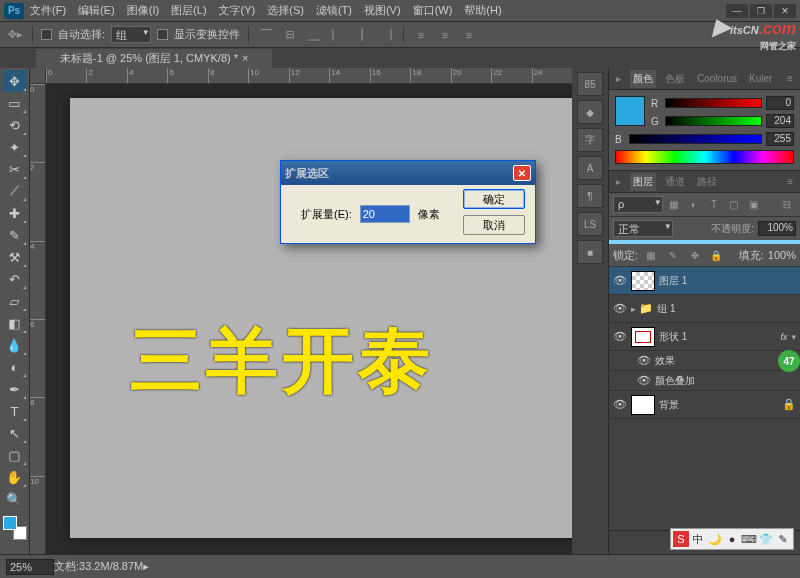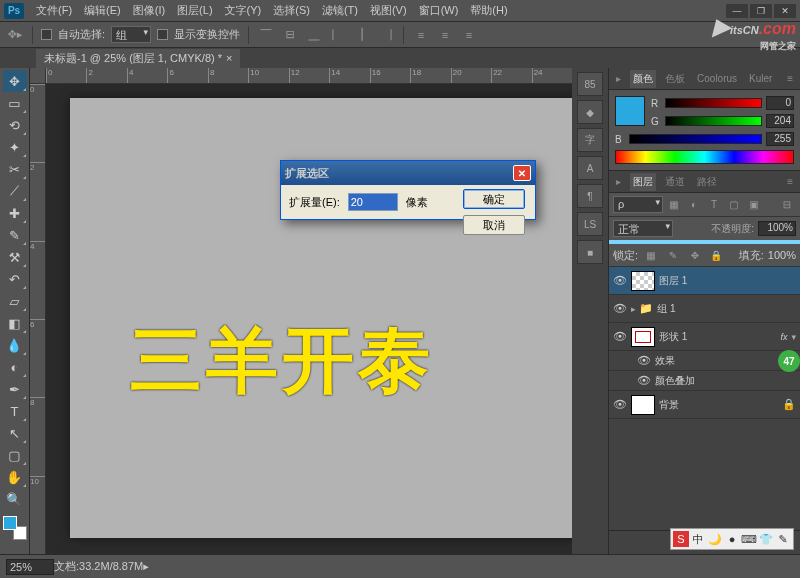--- a/index.html
+++ b/index.html
@@ -1,35 +1,35 @@
 <!DOCTYPE html>
 <html><head>
 <meta charset="utf-8">
 <style>
 *{margin:0;padding:0;box-sizing:border-box;font-family:"Microsoft YaHei",sans-serif;font-size:11px;color:#ccc;user-select:none}
 body{width:800px;height:578px;background:#535353;overflow:hidden;position:relative}
 
 .menubar{height:22px;background:#535353;display:flex;align-items:center;padding-left:4px;border-bottom:1px solid #2a2a2a}
-.ps-logo{width:20px;height:16px;background:#0a4a6e;color:#5fb3d8;font-weight:bold;font-size:10px;display:flex;align-items:center;justify-content:center;margin-right:6px;border-radius:2px}
+.ps-logo{width:20px;height:16px;background:#0a4a6e;color:#5fb3d8;font-weight:bold;font-size:10px;display:flex;align-items:center;justify-content:center;border-radius:2px}
 .menu-item{padding:3px 6px;cursor:default}
 .win-controls{margin-left:auto;display:flex;gap:2px;padding-right:4px}
 .win-btn{width:22px;height:14px;background:#3a3a3a;display:flex;align-items:center;justify-content:center;font-size:9px}
 
 .options-bar{height:26px;background:#535353;display:flex;align-items:center;padding:0 6px;gap:6px;border-bottom:1px solid #2a2a2a}
 .opt-sep{width:1px;height:18px;background:#3a3a3a;margin:0 2px}
 .checkbox{width:11px;height:11px;border:1px solid #888;background:#3a3a3a}
 .dropdown{background:#3a3a3a;border:1px solid #666;padding:1px 14px 1px 4px;position:relative;min-width:40px;height:17px}
 .dropdown::after{content:"▾";position:absolute;right:2px;top:0;font-size:9px}
 .icon-btn{width:18px;height:18px;display:flex;align-items:center;justify-content:center;color:#999}
 
 .watermark{position:absolute;top:14px;right:4px;font-size:18px;font-weight:bold;color:#fff;font-style:italic;pointer-events:none;z-index:50}
 .watermark .com{color:#d44;font-size:16px}
 
 .tab-bar{height:20px;background:#424242;display:flex;align-items:center;padding-left:36px}
-.doc-tab{background:#535353;padding:2px 8px;font-size:10px;color:#bbb;display:flex;align-items:center;gap:4px}
+.doc-tab{background:#535353;padding:2px 24px;font-size:10px;color:#bbb;display:flex;align-items:center;gap:4px}
 
 .main{position:absolute;top:68px;left:0;right:0;bottom:24px;display:flex}
 
 .tools{width:30px;background:#535353;border-right:1px solid #2a2a2a;display:flex;flex-direction:column;align-items:center;padding-top:2px;gap:0}
 .tool{width:24px;height:22px;display:flex;align-items:center;justify-content:center;font-size:13px;color:#ccc;position:relative}
 .tool.sel{background:#2a5a7a}
 .tool .tri{position:absolute;right:1px;bottom:1px;width:0;height:0;border-right:3px solid #aaa;border-top:3px solid transparent}
 .swatch-box{width:24px;height:24px;position:relative;margin-top:6px}
 .swatch-fg{width:14px;height:14px;background:#2aa9e0;border:1px solid #fff;position:absolute;top:0;left:0}
 .swatch-bg{width:14px;height:14px;background:#fff;border:1px solid #888;position:absolute;bottom:0;right:0}
@@ -86,21 +86,21 @@
 .layer-footer{height:24px;background:#424242;border-top:1px solid #2a2a2a}
 
 .status{position:absolute;bottom:0;left:0;right:0;height:24px;background:#535353;border-top:1px solid #2a2a2a;display:flex;align-items:center;padding:0 6px;gap:0;font-size:10px}
 .status .zoom{width:48px;background:#333;border:1px solid #222;padding:1px 3px}
 .tray{position:absolute;bottom:28px;right:6px;display:flex;gap:1px;background:#eee;padding:2px;border:1px solid #999}
 .tray span{width:16px;height:16px;display:flex;align-items:center;justify-content:center;font-size:11px;color:#333}
 
 .dialog{position:absolute;top:160px;left:280px;width:256px;background:#ece9d8;border:1px solid #0054e3;box-shadow:4px 4px 10px rgba(0,0,0,.5);z-index:100}
 .dlg-title{height:24px;background:linear-gradient(#3a6ea5,#1f4e8c);color:#fff;display:flex;align-items:center;padding:0 4px;font-size:11px;font-weight:bold}
 .dlg-close{margin-left:auto;width:18px;height:16px;background:#e04030;border:1px solid #fff;color:#fff;display:flex;align-items:center;justify-content:center;font-size:10px;border-radius:2px}
-.dlg-body{padding:8px;color:#000;display:flex;align-items:center;gap:8px}
+.dlg-body{padding:20px;color:#000;display:flex;align-items:center;gap:8px}
 .dlg-body .lab{color:#000}
 .dlg-body input{width:50px;height:18px;border:1px solid #7f9db9;background:#fff;color:#000;padding:0 2px}
 .dlg-body input.sel{background:#316ac5;color:#fff}
 .dlg-body .unit{color:#000}
 .dlg-btns{position:absolute;top:28px;right:10px;display:flex;flex-direction:column;gap:6px}
 .dlg-btn{width:62px;height:20px;background:#ece9d8;border:1px solid #888;color:#000;display:flex;align-items:center;justify-content:center;border-radius:2px}
 .dlg-btn.def{border:1px solid #0054e3;box-shadow:0 0 0 1px #8ab4e8 inset}
 
 .badge{position:absolute;right:0;top:350px;width:22px;height:22px;background:#3cb043;border-radius:50%;color:#fff;display:flex;align-items:center;justify-content:center;font-size:10px;font-weight:bold;z-index:40}
 </style>

